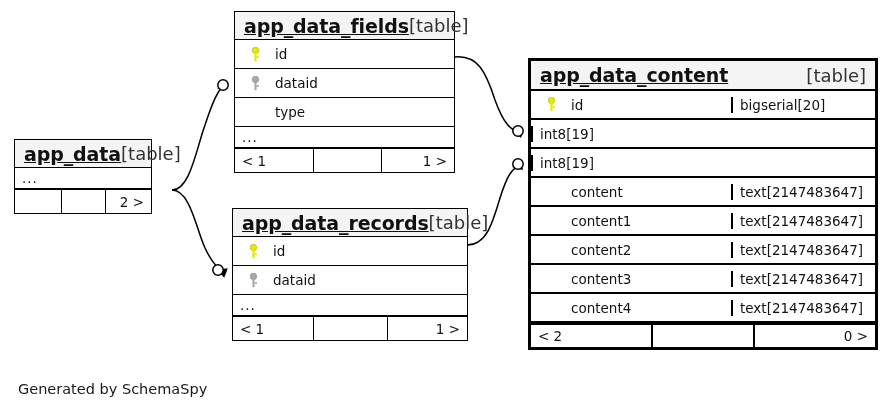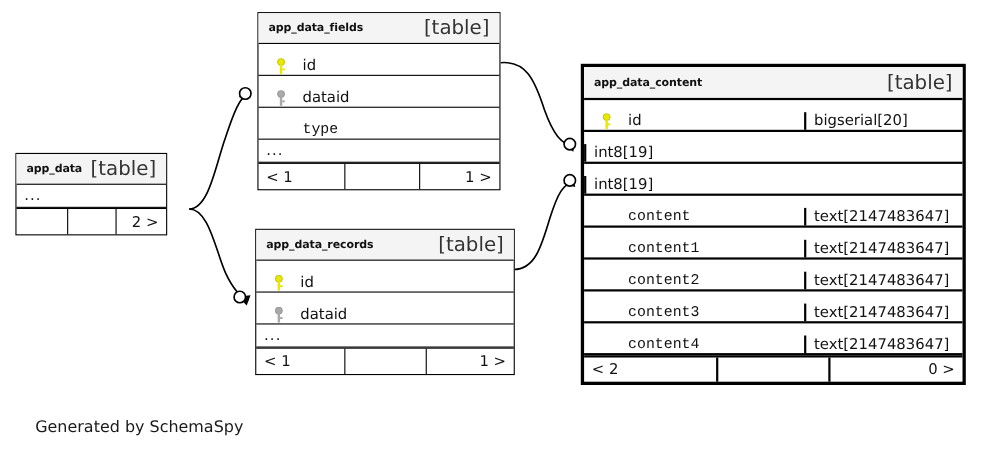--- a/index.html
+++ b/index.html
@@ -51,31 +51,32 @@
     align-items: center;
     justify-content: space-between;
     padding: 0 9px;
     height: 28px;
     white-space: nowrap;
   }
   .tbl.emphasis .hdr { border-bottom-width: 2.4px; }
 
   .tbl .hdr .tname {
     font-weight: bold;
-    font-size: 10px;
+    font-size: 19px;
     letter-spacing: -0.1px;
+    text-decoration: underline;
   }
   .tbl .hdr .ttag {
     font-size: 18px;
     color: #333333;
   }
 
   .row {
     display: flex;
-    align-items: flex-end;
+    align-items: center;
     border-bottom: 1.6px solid #000000;
     box-sizing: border-box;
     height: 29px;
   }
   .tbl.emphasis .row { border-bottom-width: 2.2px; }
   .row:last-child { border-bottom: none; }
 
   .row .colname {
     flex: 1 1 auto;
     display: flex;
@@ -99,21 +100,21 @@
   
   .keywrap {
     flex: 0 0 22px;
     display: flex;
     align-items: center;
     justify-content: center;
   }
   .keyicon { display: block; }
 
   .colname .label { padding-left: 9px; }
-  .colname.nokey .label { padding-left: 31px; font-family: Liberation Mono, monospace; }
+  .colname.nokey .label { padding-left: 31px; }
 
   
   .row.ellipsis {
     height: 21px;
     align-items: center;
   }
   .row.ellipsis .etext {
     padding-left: 7px;
     font-size: 13.5px;
     line-height: 10px;
@@ -346,15 +347,15 @@
       <div class="coltype" style="flex:0 0 144px;">text[2147483647]</div>
     </div>
 
     <div class="foot">
       <div class="cell left" style="flex:0 0 120px;">&lt; 2</div>
       <div class="cell" style="flex:0 0 102px;"></div>
       <div class="cell right" style="flex:1 1 auto;">0 &gt;</div>
     </div>
   </div>
 
-  <div class="caption" style="left:32px; top:381px;text-align:center;">Generated by SchemaSpy</div>
+  <div class="caption" style="left:18px; top:381px;text-align:center;">Generated by SchemaSpy</div>
 
 </div>
 
 </body></html>

